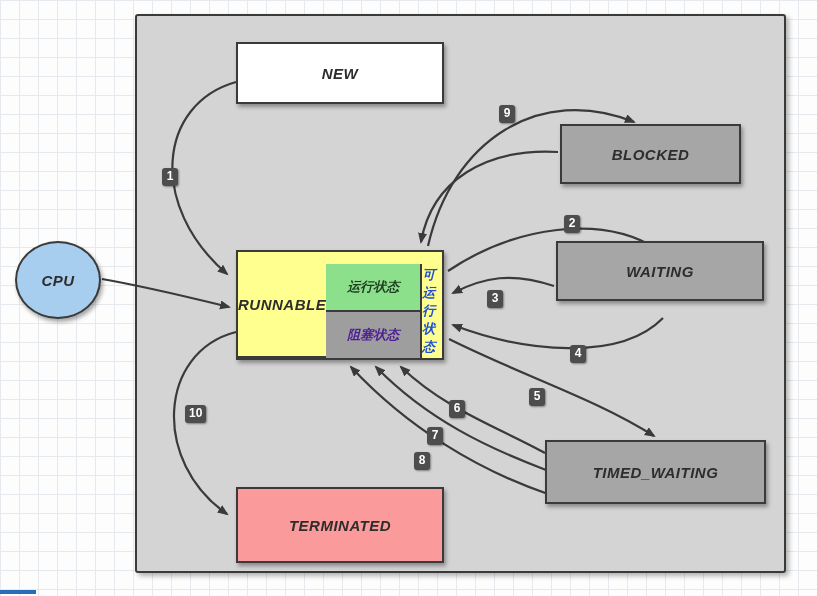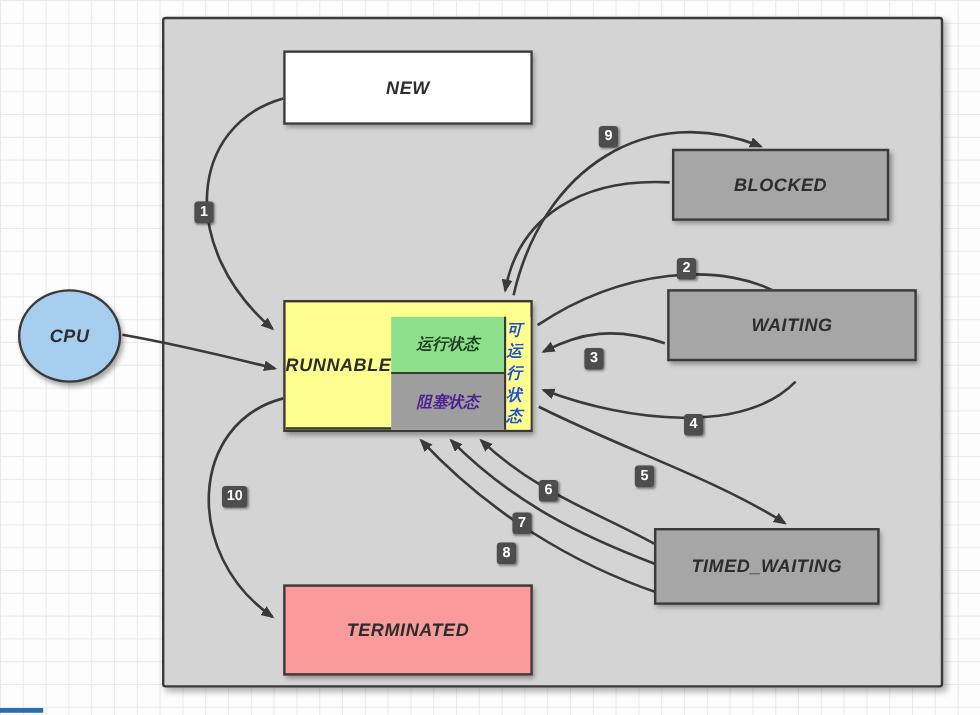--- a/index.html
+++ b/index.html
@@ -21,21 +21,21 @@
   .edge { fill:none; stroke:#3a3a3a; stroke-width:2.2px; }
   .node {
     position:absolute; display:flex; align-items:center; justify-content:center;
     border:2px solid #3a3a3a; font-weight:bold; font-style:italic;
     color:#2d2d2d; font-size:15px; letter-spacing:.5px;
     box-shadow:2px 3px 4px rgba(0,0,0,.35);
   }
   .node-new        { left:236px; top:42px;  width:208px; height:62px; background:#ffffff; }
   .node-blocked    { left:560px; top:124px; width:181px; height:60px; background:#a6a6a6; }
   .node-waiting    { left:556px; top:241px; width:208px; height:60px; background:#a6a6a6; }
-  .node-timedwait  { left:545px; top:440px; width:188px; height:64px; background:#a6a6a6; }
+  .node-timedwait  { left:545px; top:440px; width:221px; height:64px; background:#a6a6a6; }
   .node-terminated { left:236px; top:487px; width:208px; height:76px; background:#fa9a9a; }
   .node-cpu {
     left:15px; top:241px; width:86px; height:78px; background:#a7cdef;
     border-radius:50%;
   }
   .node-runnable {
     left:236px; top:250px; width:208px; height:110px; background:#ffff8f;
     flex-direction:row; align-items:stretch; justify-content:flex-start;
   }
   .runnable-title { flex:0 0 50px; display:flex; align-items:center; justify-content:center;

